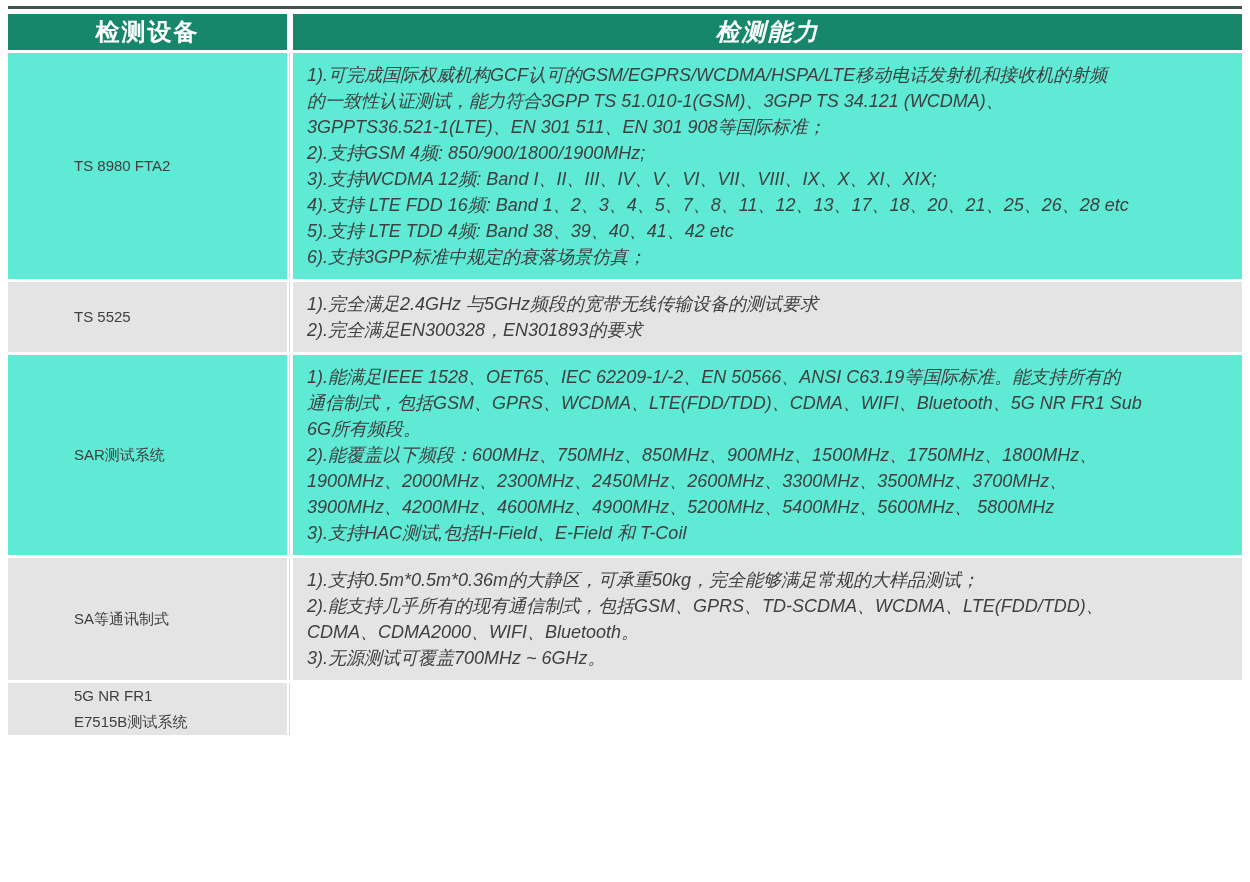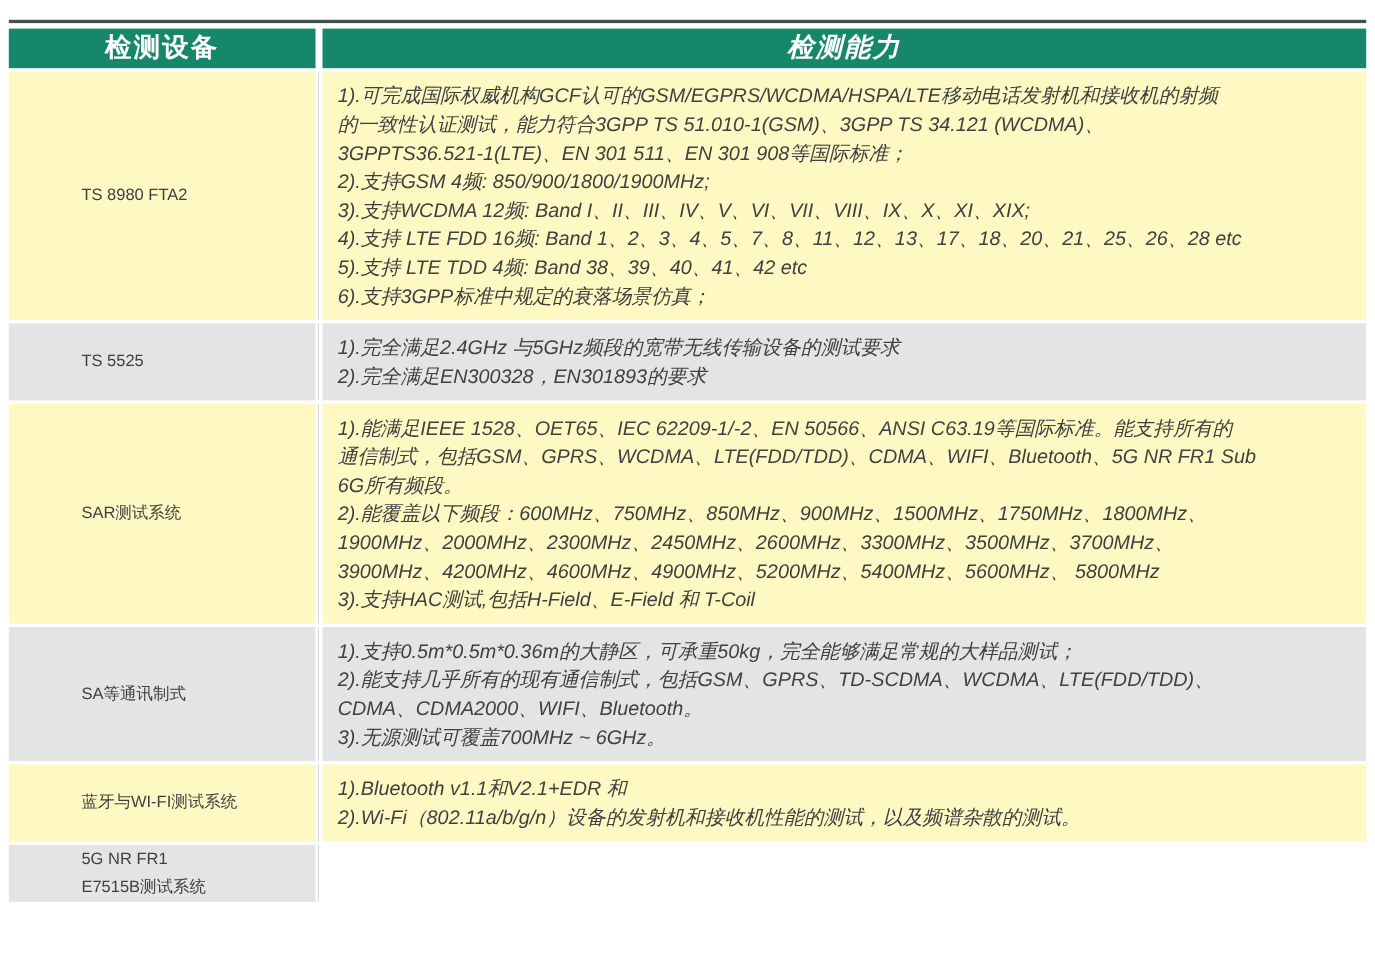--- a/index.html
+++ b/index.html
@@ -1,34 +1,34 @@
 <!DOCTYPE html>
 <html><head>
 <meta charset="utf-8">
 <style>
   html, body { margin: 0; padding: 0; background: #ffffff; }
   body { width: 1250px; height: 882px; font-family: "Liberation Sans", "DejaVu Sans", sans-serif; color: #404040; }
-  .canvas { width: 1234px; padding: 12px 8px; }
+  .canvas { width: 1234px; padding: 0 8px; }
 
   .top-rule { height: 3px; background: #40524b; margin: 6px 0 5px 0; }
 
   .row { display: flex; align-items: stretch; margin-bottom: 3px; }
 
   .cell.left { width: 279px; flex: 0 0 279px; box-sizing: border-box; display: flex; flex-direction: column; justify-content: center; padding-left: 66px; font-size: 15px; line-height: 26px; white-space: pre-line; }
   .divider { width: 6px; flex: 0 0 6px; background: #ffffff; position: relative; }
   .body-row .divider::after { content: ""; position: absolute; left: 2px; top: 0; bottom: 0; width: 1px; background: #d9d9d9; }
   .cell.right { flex: 1 1 auto; box-sizing: border-box; padding: 9px 10px 9px 14px; font-size: 18px; line-height: 26px; white-space: pre-line; font-style: italic; }
 
   .header-row { height: 36px; margin-bottom: 3px; }
   .header-row .cell { background: #17876b; color: #ffffff; font-weight: bold; font-size: 24px; letter-spacing: 2px; display: flex; align-items: center; justify-content: center; padding: 0; white-space: nowrap; }
   .header-row .cell.left { flex: 0 0 279px; }
   .header-row .cell.right { flex: 1 1 auto; }
 
   .body-row.shaded .cell { background: #e4e4e4; }
-  .body-row .cell { background: #fef9c3; }
+  .body-row .cell { background: #5eead4; }
 </style>
 </head>
 <body>
 
 <div class="canvas">
   <div class="top-rule"></div>
 
   <div class="table">
 
     <div class="row header-row">
@@ -71,26 +71,20 @@
 
     <div class="row body-row shaded">
       <div class="cell left">SA等通讯制式</div>
       <div class="divider"></div>
       <div class="cell right">1).支持0.5m*0.5m*0.36m的大静区，可承重50kg，完全能够满足常规的大样品测试；
 2).能支持几乎所有的现有通信制式，包括GSM、GPRS、TD-SCDMA、WCDMA、LTE(FDD/TDD)、
 CDMA、CDMA2000、WIFI、Bluetooth。
 3).无源测试可覆盖700MHz ~ 6GHz。</div>
     </div>
 
-    <div class="row body-row">
-      <div class="cell left">蓝牙与WI-FI测试系统</div>
-      <div class="divider"></div>
-      <div class="cell right">1).Bluetooth v1.1和V2.1+EDR 和
-2).Wi-Fi（802.11a/b/g/n）设备的发射机和接收机性能的测试，以及频谱杂散的测试。</div>
-    </div>
 
     <div class="row body-row shaded">
       <div class="cell left">5G NR FR1
 E7515B测试系统</div>
       <div class="divider"></div>
     </div>
 
   </div>
 
 </div>

